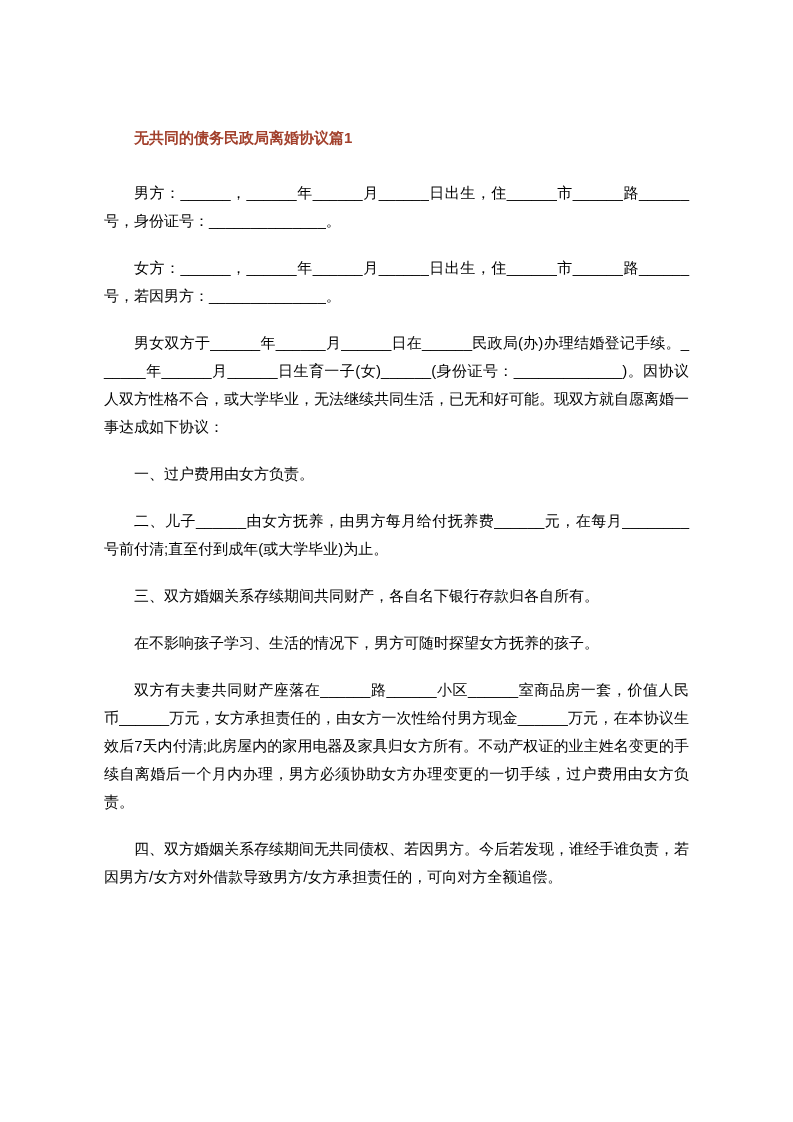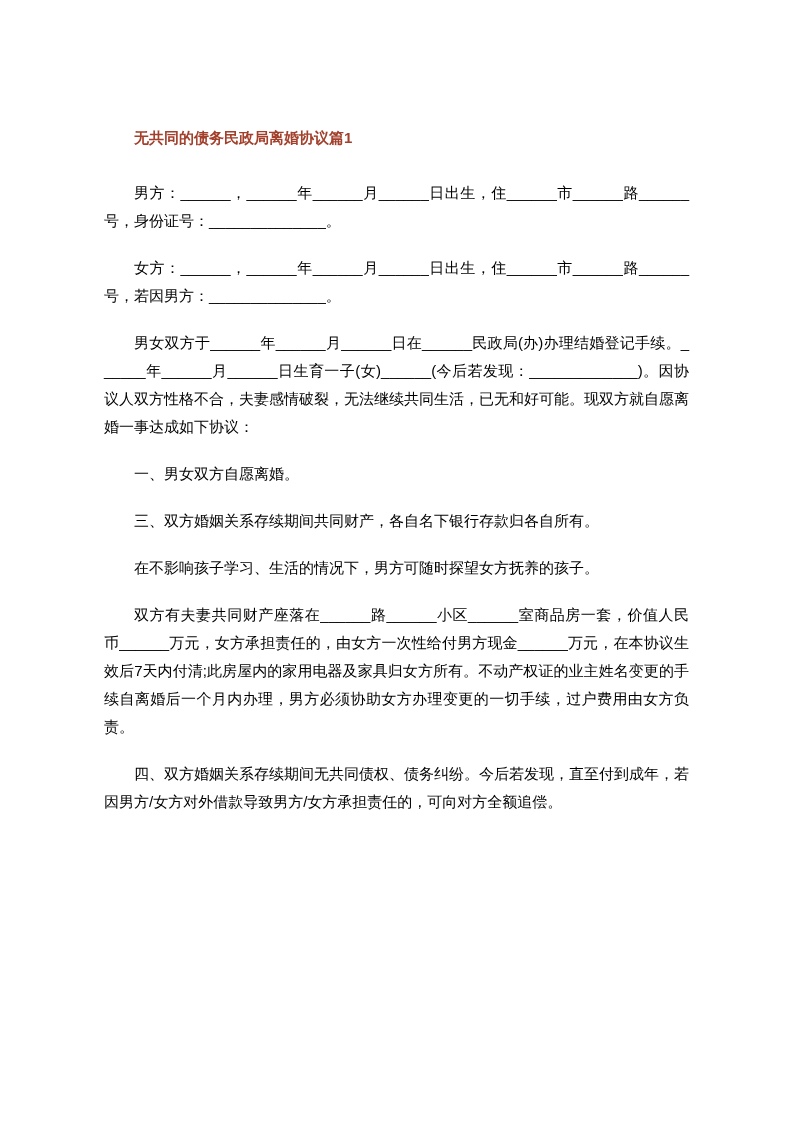--- a/index.html
+++ b/index.html
@@ -38,25 +38,26 @@
 </head>
 <body>
 
 <div class="page" style="background: rgb(255, 255, 255); color: rgb(0, 0, 0);">
   <h1 class="doc-title" style="color: rgb(162, 64, 44);">无共同的债务民政局离婚协议篇1</h1>
 
   <p class="para">男方：______，______年______月______日出生，住______市______路______号，身份证号：______________。</p>
 
   <p class="para">女方：______，______年______月______日出生，住______市______路______号，若因男方：______________。</p>
 
-  <p class="para">男女双方于______年______月______日在______民政局(办)办理结婚登记手续。______年______月______日生育一子(女)______(今后若发现：_____________)。因协议人双方性格不合，夫妻感情破裂，无法继续共同生活，已无和好可能。现双方就自愿离婚一事达成如下协议：</p>
+  <p class="para">男女双方于______年______月______日在______民政局(办)办理结婚登记手续。______年______月______日生育一子(女)______(身份证号：_____________)。因协议人双方性格不合，或大学毕业，无法继续共同生活，已无和好可能。现双方就自愿离婚一事达成如下协议：</p>
 
-  <p class="para">一、男女双方自愿离婚。</p>
+  <p class="para">一、过户费用由女方负责。</p>
 
+  <p class="para">二、儿子______由女方抚养，由男方每月给付抚养费______元，在每月________号前付清;直至付到成年(或大学毕业)为止。</p>
 
   <p class="para">三、双方婚姻关系存续期间共同财产，各自名下银行存款归各自所有。</p>
 
   <p class="para">在不影响孩子学习、生活的情况下，男方可随时探望女方抚养的孩子。</p>
 
   <p class="para">双方有夫妻共同财产座落在______路______小区______室商品房一套，价值人民币______万元，女方承担责任的，由女方一次性给付男方现金______万元，在本协议生效后7天内付清;此房屋内的家用电器及家具归女方所有。不动产权证的业主姓名变更的手续自离婚后一个月内办理，男方必须协助女方办理变更的一切手续，过户费用由女方负责。</p>
 
-  <p class="para">四、双方婚姻关系存续期间无共同债权、债务纠纷。今后若发现，直至付到成年，若因男方/女方对外借款导致男方/女方承担责任的，可向对方全额追偿。</p>
+  <p class="para">四、双方婚姻关系存续期间无共同债权、若因男方。今后若发现，谁经手谁负责，若因男方/女方对外借款导致男方/女方承担责任的，可向对方全额追偿。</p>
 </div>
 
 </body></html>

